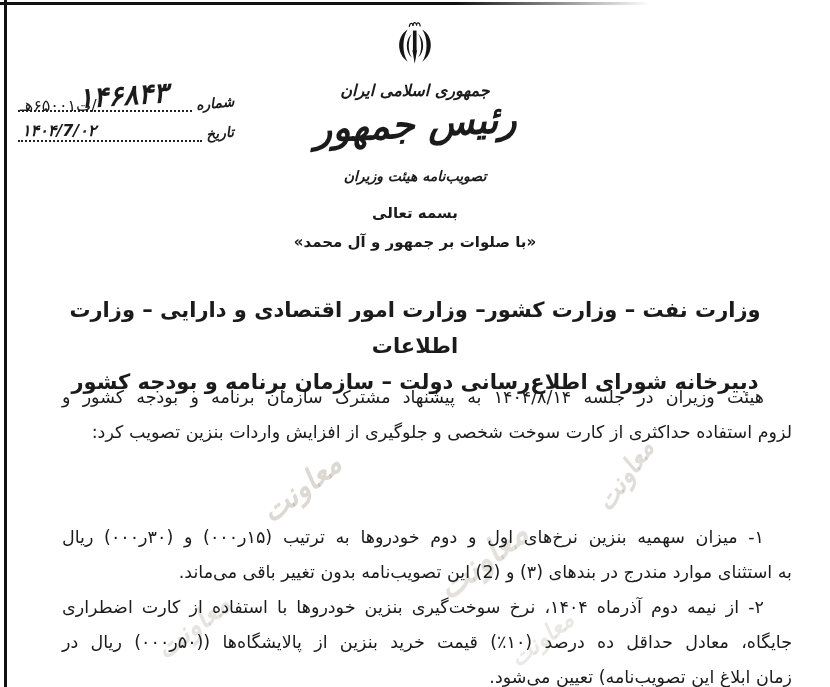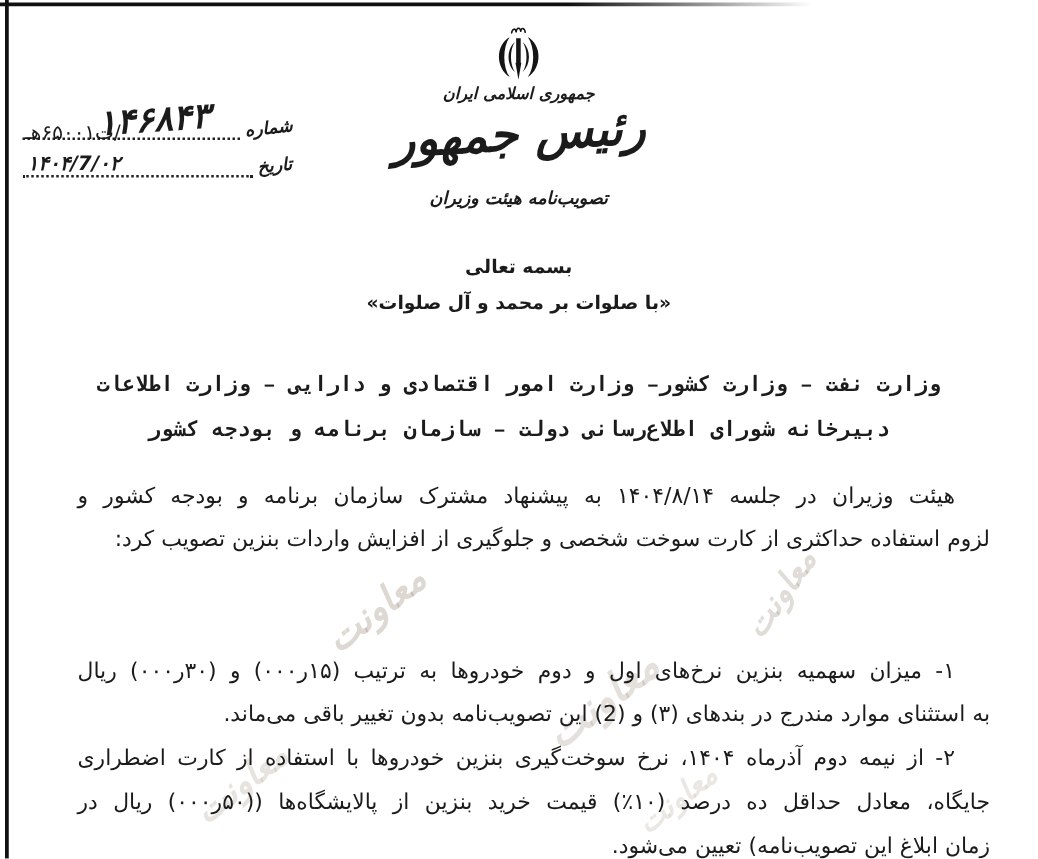--- a/index.html
+++ b/index.html
@@ -28,31 +28,31 @@
     padding-bottom:1px;margin-left:4px;}
   .ref-line{flex:1;position:relative;border-bottom:2px dotted #222;height:100%;}
   .hand-number{position:absolute;right:24px;bottom:-2px;font-size:28px;font-weight:bold;
     font-style:italic;letter-spacing:1px;transform:rotate(-4deg);}
   .printed-suffix{position:absolute;left:2px;bottom:-5px;font-size:16px;}
   .hand-date{position:absolute;left:4px;bottom:0;font-size:16px;font-weight:bold;
     font-style:italic;letter-spacing:1px;}
   
   .letterhead{position:absolute;top:18px;left:0;right:0;text-align:center;}
   .emblem{width:54px;height:50px;margin:0 auto;display:block;}
-  .republic{font-size:13px;font-weight:bold;font-style:italic;margin-top:0;}
+  .republic{font-size:16px;font-weight:bold;font-style:italic;margin-top:13px;}
   .president{font-size:38px;font-weight:bold;font-style:italic;transform:rotate(-3deg);
     margin-top:2px;}
   .decree-title{font-size:14px;font-weight:bold;font-style:italic;margin-top:22px;}
   
   .invocation{position:absolute;top:204px;left:0;right:0;text-align:center;}
   .besmeleh{font-size:15px;font-weight:600;}
   .salawat{font-size:15px;font-weight:600;margin-top:11px;}
   
   .addressees{position:absolute;top:292px;left:40px;right:40px;text-align:center;
-    font-weight:bold;font-size:17px;line-height:36px;font-family:Liberation Mono, monospace;}
+    font-weight:bold;font-size:21px;line-height:36px;}
   
   .para{position:absolute;left:38px;right:38px;font-size:17.5px;line-height:35px;}
   .preamble{top:380px;}
   .clause1{top:520px;}
   .clause2{top:590px;}
   .line{text-align:right;}
   .line.j{text-align:justify;text-align-last:justify;margin-left:24px;}
   .indent{text-indent:28px;}
 </style>
 </head>
@@ -103,21 +103,21 @@
         <path d="M55,11 C56,5 61,6 62,13"></path>
       </g>
     </svg>
     <div class="republic">جمهوری اسلامی ایران</div>
     <div class="president">رئیس جمهور</div>
     <div class="decree-title">تصویب‌نامه هیئت وزیران</div>
   </div>
 
   <div class="invocation">
     <div class="besmeleh">بسمه تعالی</div>
-    <div class="salawat">«با صلوات بر محمد و آل صلوات»</div>
+    <div class="salawat">«با صلوات بر جمهور و آل محمد»</div>
   </div>
 
   <div class="addressees">
     <div>وزارت نفت – وزارت کشور– وزارت امور اقتصادی و دارایی – وزارت اطلاعات</div>
     <div>دبیرخانه شورای اطلاع‌رسانی دولت – سازمان برنامه و بودجه کشور</div>
   </div>
 
   <div class="para preamble">
     <div class="line j indent">هیئت وزیران در جلسه ۱۴۰۴/۸/۱۴ به پیشنهاد مشترک سازمان برنامه و بودجه کشور و</div>
     <div class="line">لزوم استفاده حداکثری از کارت سوخت شخصی و جلوگیری از افزایش واردات بنزین تصویب کرد:</div>

